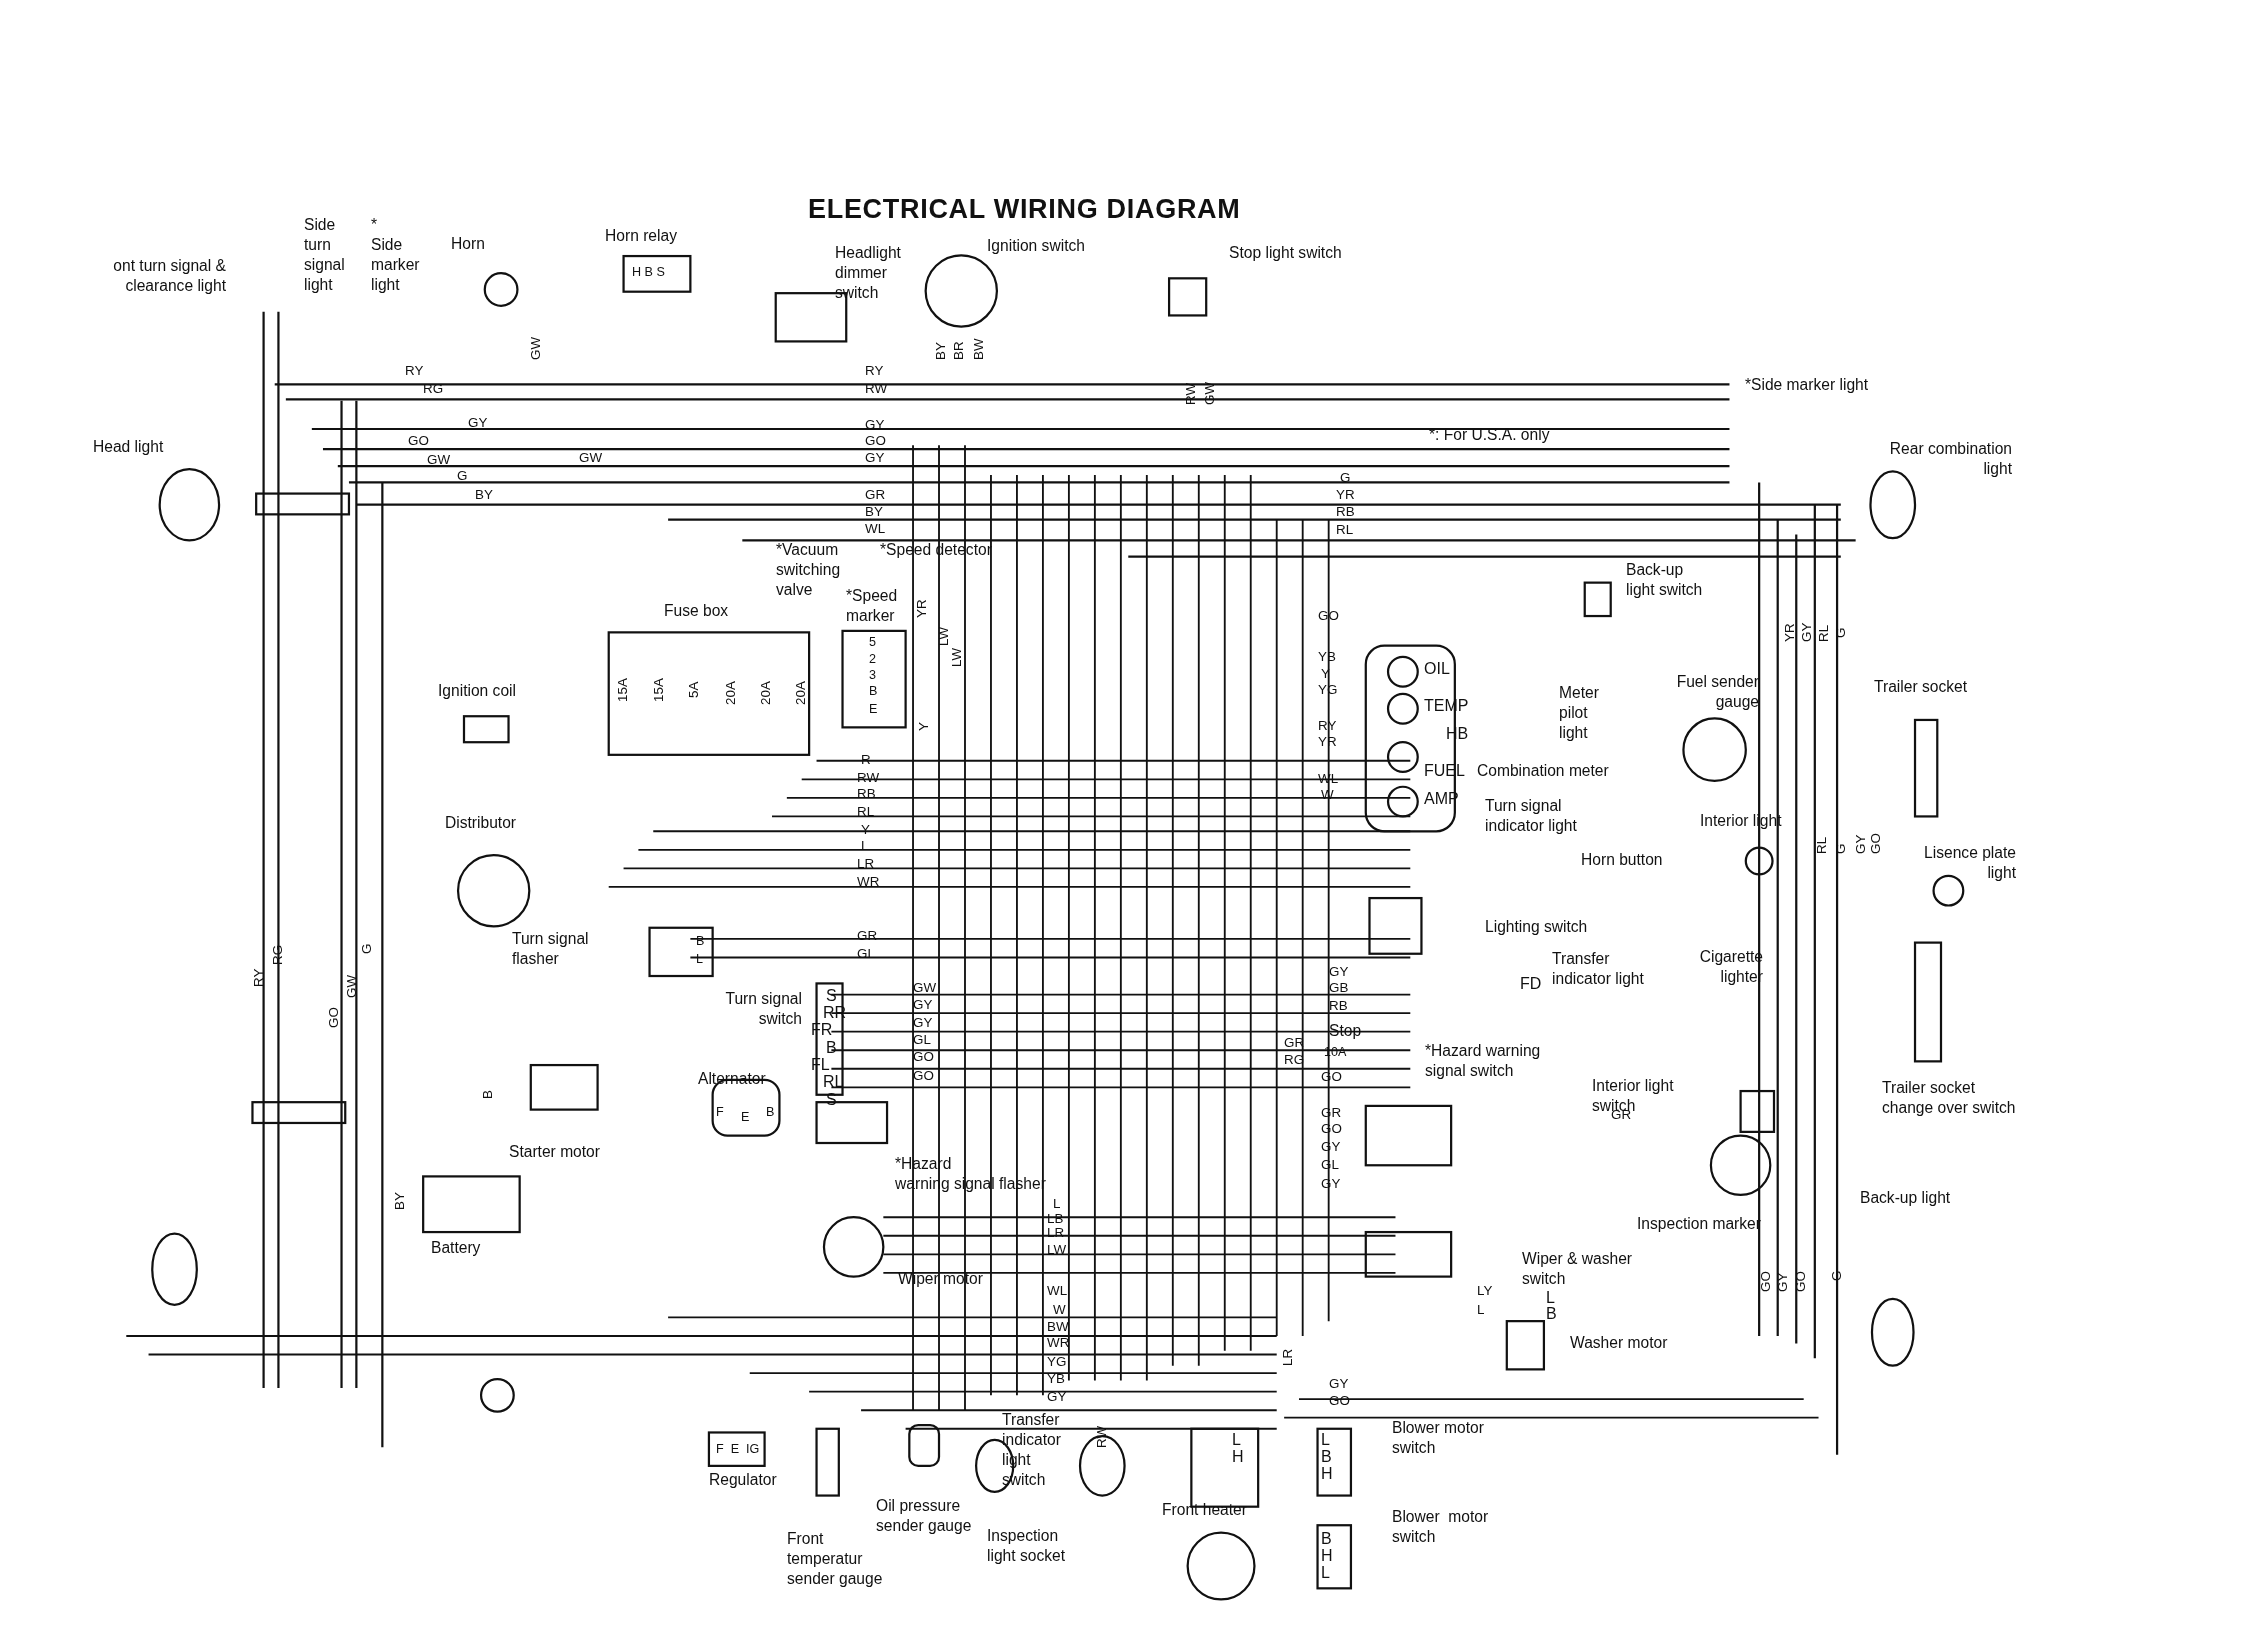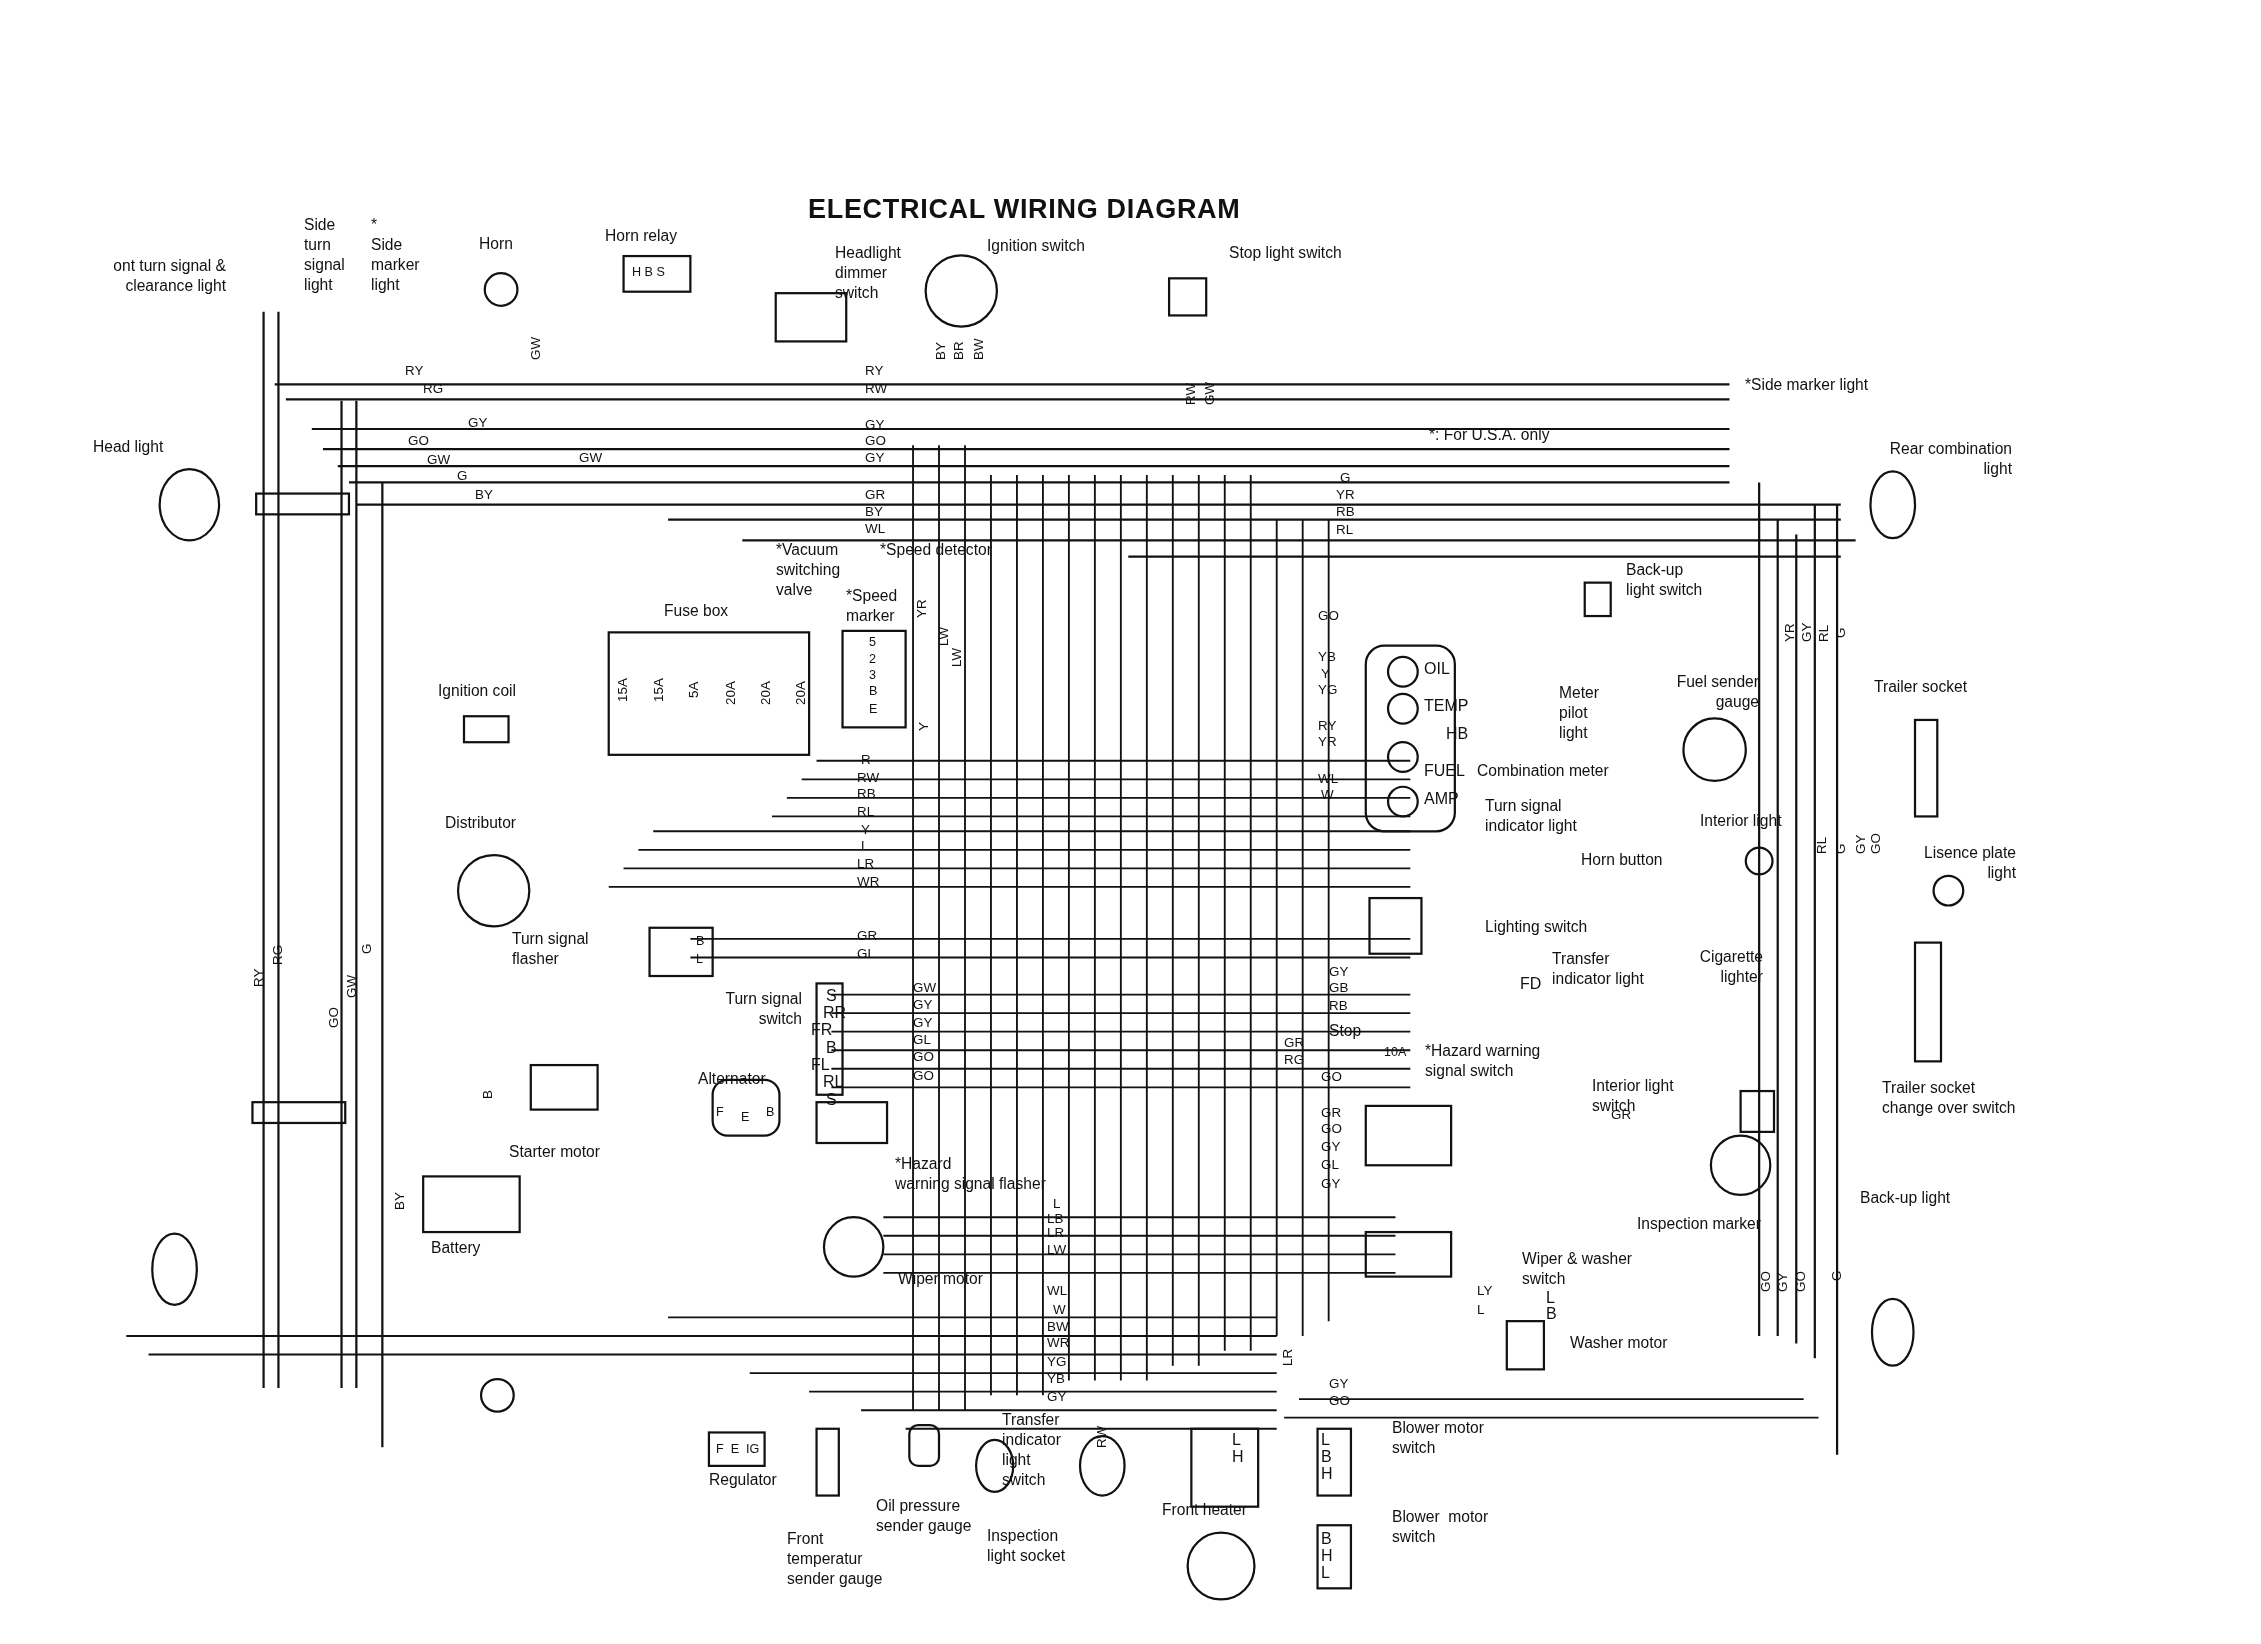--- a/index.html
+++ b/index.html
@@ -196,21 +196,21 @@
 <div class="lbl right" style="left:78px;top:256px;width:148px">ont turn signal &amp;
 clearance light</div>
 <div class="lbl" style="left:304px;top:215px">Side
 turn
 signal
 light</div>
 <div class="lbl" style="left:371px;top:215px">*
 Side
 marker
 light</div>
-<div class="lbl" style="left:479px;top:234px">Horn</div>
+<div class="lbl" style="left:451px;top:234px">Horn</div>
 <div class="lbl" style="left:605px;top:226px">Horn relay</div>
 <div class="lbl small" style="left:632px;top:265px">H B S</div>
 <div class="lbl" style="left:835px;top:243px">Headlight
 dimmer
 switch</div>
 <div class="lbl" style="left:987px;top:236px">Ignition switch</div>
 <div class="lbl" style="left:1229px;top:243px">Stop light switch</div>
 <div class="lbl" style="left:1745px;top:375px">*Side marker light</div>
 <div class="lbl right" style="left:1819px;top:439px;width:193px">Rear combination
 light</div>
@@ -242,21 +242,21 @@
 <div class="lbl" style="left:1485px;top:917px">Lighting switch</div>
 <div class="lbl" style="left:1552px;top:949px">Transfer
 indicator light</div>
 <div class="lbl right" style="left:1633px;top:947px;width:130px">Cigarette
 lighter</div>
 <div class="lbl" style="left:512px;top:929px">Turn signal
 flasher</div>
 <div class="lbl right" style="left:668px;top:989px;width:134px">Turn signal
 switch</div>
 <div class="lbl" style="left:1329px;top:1021px">Stop</div>
-<div class="lbl small" style="left:1384px;top:1045px">10A</div>
+<div class="lbl small" style="left:1324px;top:1045px">10A</div>
 <div class="lbl" style="left:1425px;top:1041px">*Hazard warning
 signal switch</div>
 <div class="lbl" style="left:1592px;top:1076px">Interior light
 switch</div>
 <div class="lbl" style="left:1882px;top:1078px">Trailer socket
 change over switch</div>
 <div class="lbl" style="left:698px;top:1069px">Alternator</div>
 <div class="lbl" style="left:895px;top:1154px">*Hazard
 warning signal flasher</div>
 <div class="lbl" style="left:509px;top:1142px">Starter motor</div>

